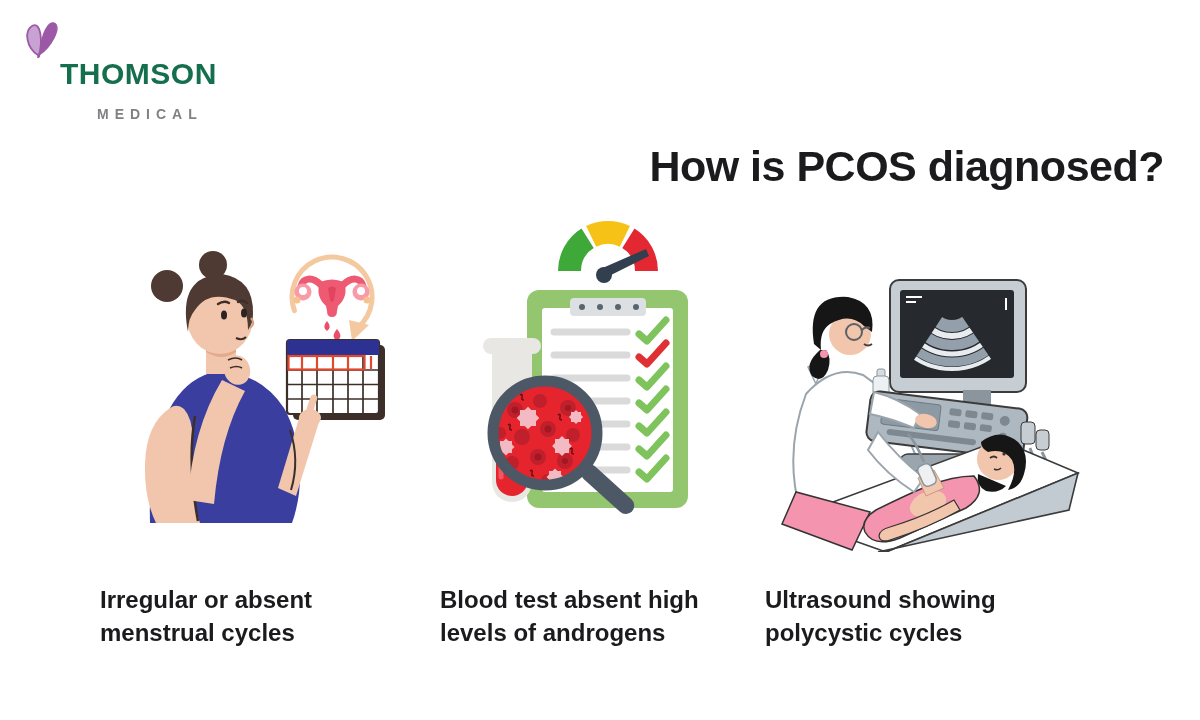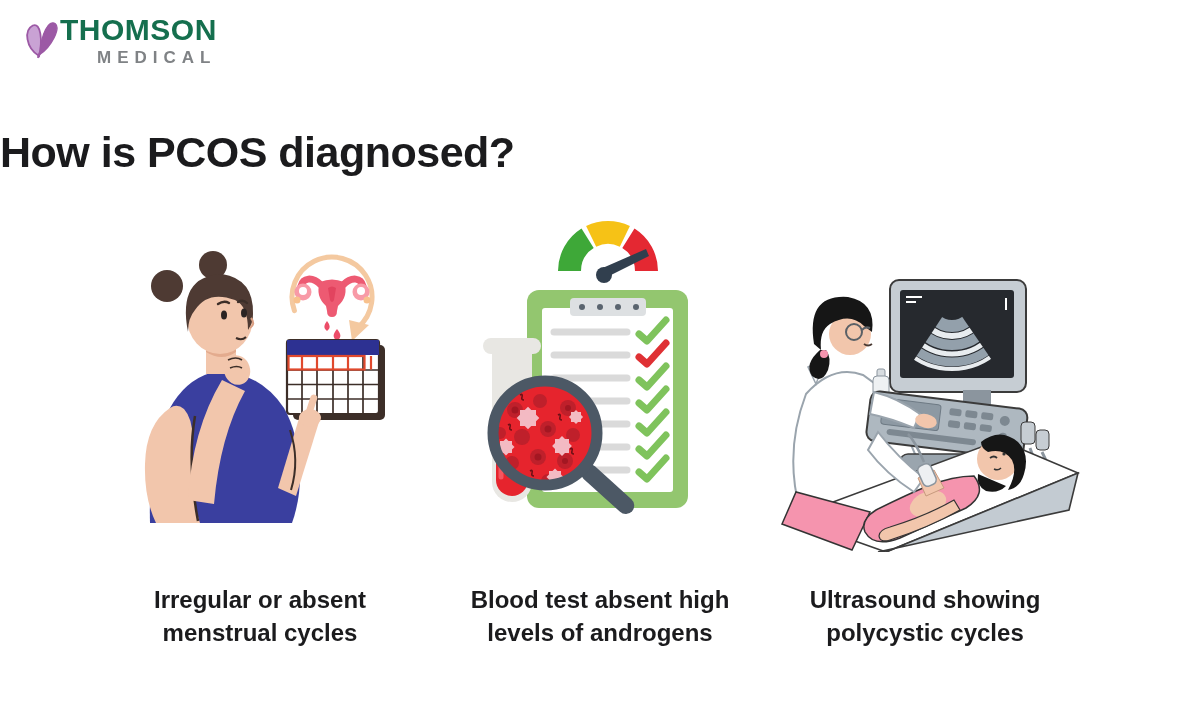--- a/index.html
+++ b/index.html
@@ -4,29 +4,29 @@
 <style>
   html,body{margin:0;padding:0;}
   body{width:1200px;height:720px;background:#ffffff;position:relative;overflow:hidden;
        font-family:"Liberation Sans",sans-serif;}
   .abs{position:absolute;}
 
   
   #logo{left:22px;top:14px;display:flex;align-items:flex-start;}
   #logo svg{display:block;}
   #brand{margin-left:2px;}
-  #brand .top{font-size:30px;font-weight:800;letter-spacing:.5px;color:var(--brand_green);line-height:1.05;}
-  #brand .sub{font-size:17px;font-weight:700;letter-spacing:6px;color:var(--brand_gray);margin-left:37px;margin-top:2px;}
+  #brand .top{font-size:30px;font-weight:800;letter-spacing:.5px;color:var(--brand_green);line-height:1.05;margin-top:44px;}
+  #brand .sub{font-size:14px;font-weight:700;letter-spacing:6px;color:var(--brand_gray);margin-left:37px;margin-top:16px;}
 
   
-  #title{left:0;top:128px;width:1164px;text-align:left;font-size:43px;font-weight:800;
+  #title{left:0;top:142px;width:1164px;text-align:right;font-size:43px;font-weight:800;
          color:var(--ink);letter-spacing:-.5px;}
 
   
-  .caption{top:584px;width:320px;text-align:center;font-size:24px;font-weight:700;
+  .caption{top:584px;width:320px;font-size:24px;font-weight:700;
            color:var(--ink);line-height:1.36;white-space:pre-line;}
   #cap1{left:100px;}
   #cap2{left:440px;}
   #cap3{left:765px;}
 
   
   .f-skin{fill:var(--skin);} .f-hair{fill:var(--hair_brown);} .f-navy{fill:var(--navy);}
   .f-peach{fill:var(--peach);} .s-peach{stroke:var(--peach);}
   .f-upink{fill:var(--uterus_pink);} .s-upink{stroke:var(--uterus_pink);}
   .f-ovary{fill:var(--ovary_pink);} .f-drop{fill:var(--drop_pink);}

